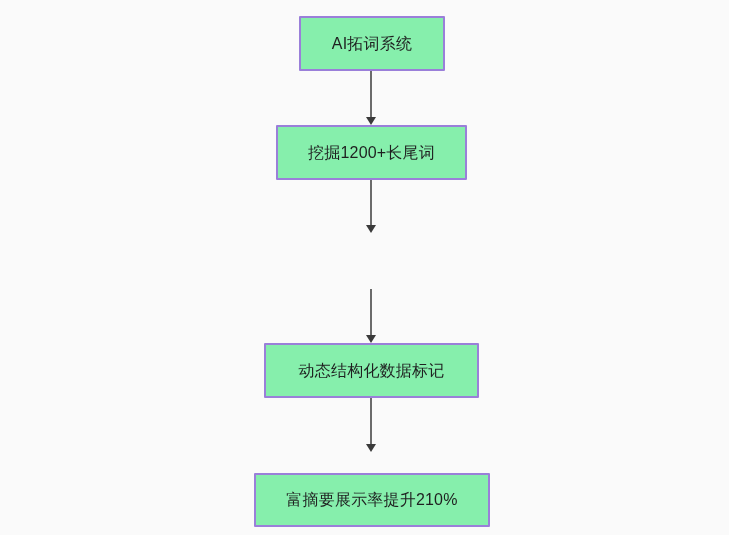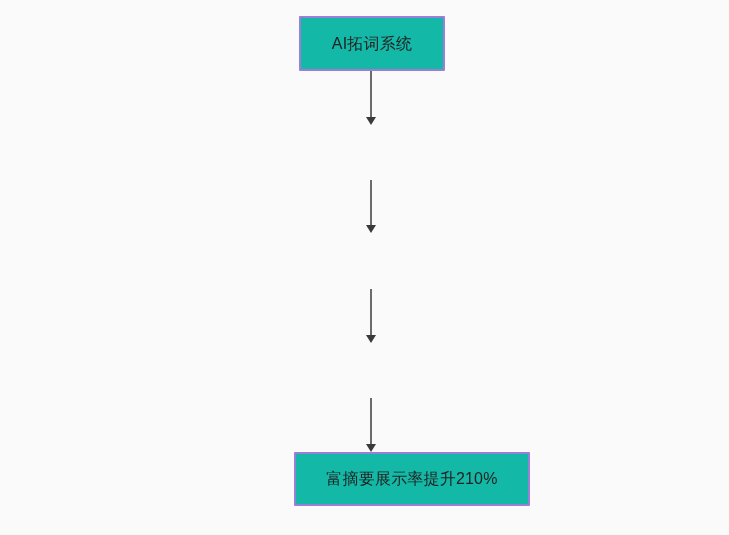--- a/index.html
+++ b/index.html
@@ -16,21 +16,21 @@
   }
   #flowchart-canvas {
     position: relative;
     width: 729px;
     height: 535px;
     background: #fafafa;
   }
   .flow-node {
     position: absolute;
     box-sizing: border-box;
-    background: #14b8a6;
+    background: #86efac;
     border: 2px solid #9a7fd9;
     border-radius: 1px;
     display: flex;
     align-items: center;
     justify-content: center;
   }
   .flow-node-label {
     font-size: 16px;
     line-height: 1.2;
     color: #1f2020;
@@ -50,21 +50,21 @@
     border-left: 5px solid transparent;
     border-right: 5px solid transparent;
     border-top: 8px solid #3a3a3a;
   }
 
   
   #node-0 { left: 299px; top: 16px;  width: 146px; height: 55px; }
   #node-1 { left: 276px; top: 125px; width: 191px; height: 55px; }
   #node-2 { left: 261px; top: 233px; width: 222px; height: 56px; }
   #node-3 { left: 264px; top: 343px; width: 215px; height: 55px; }
-  #node-4 { left: 254px; top: 452px; width: 236px; height: 54px; margin-left: 40px; }
+  #node-4 { left: 254px; top: 473px; width: 236px; height: 54px; }
 
   
   #connector-0 { left: 370px; top: 71px;  height: 46px; }
   #connector-1 { left: 370px; top: 180px; height: 45px; }
   #connector-2 { left: 370px; top: 289px; height: 46px; }
   #connector-3 { left: 370px; top: 398px; height: 46px; }
 
   #arrowhead-0 { left: 366px; top: 117px; }
   #arrowhead-1 { left: 366px; top: 225px; }
   #arrowhead-2 { left: 366px; top: 335px; }
@@ -75,28 +75,34 @@
 
 <div id="flowchart-canvas">
 
   <div class="flow-node" id="node-0">
     <span class="flow-node-label">AI拓词系统</span>
   </div>
 
   <div class="flow-connector" id="connector-0"></div>
   <div class="flow-arrowhead" id="arrowhead-0"></div>
 
+  <div class="flow-node" id="node-1">
+    <span class="flow-node-label">挖掘1200+长尾词</span>
+  </div>
 
   <div class="flow-connector" id="connector-1"></div>
   <div class="flow-arrowhead" id="arrowhead-1"></div>
 
 
   <div class="flow-connector" id="connector-2"></div>
   <div class="flow-arrowhead" id="arrowhead-2"></div>
 
+  <div class="flow-node" id="node-3">
+    <span class="flow-node-label">动态结构化数据标记</span>
+  </div>
 
   <div class="flow-connector" id="connector-3"></div>
   <div class="flow-arrowhead" id="arrowhead-3"></div>
 
   <div class="flow-node" id="node-4">
     <span class="flow-node-label">富摘要展示率提升210%</span>
   </div>
 
 </div>
 

